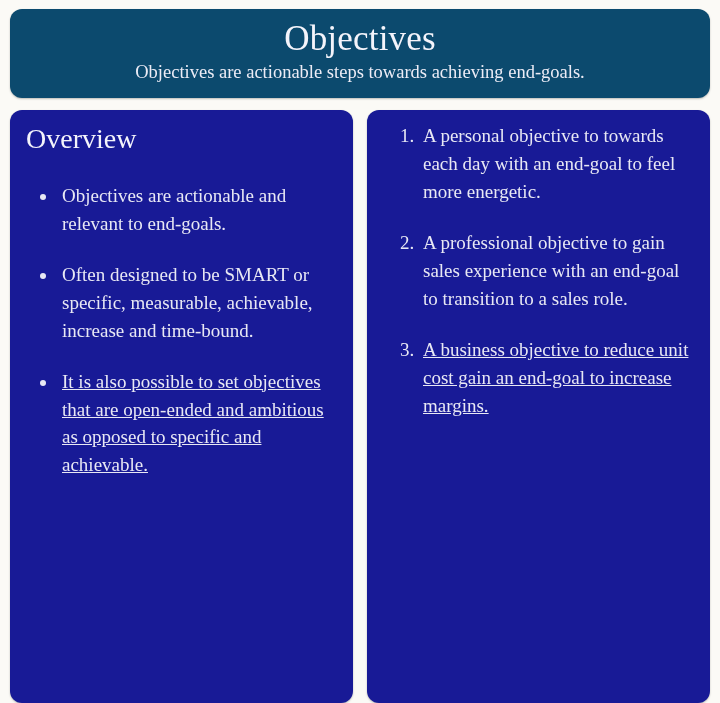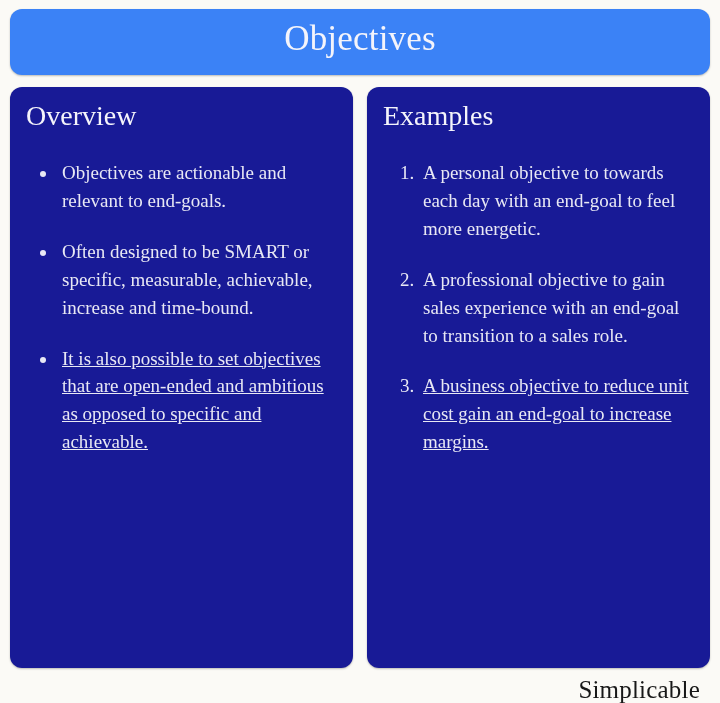--- a/index.html
+++ b/index.html
@@ -16,21 +16,21 @@
   .infographic {
     position: relative;
     width: 720px;
     height: 703px;
     box-sizing: border-box;
     padding: 9px 10px 0 10px;
     display: flex;
     flex-direction: column;
   }
   .header-card {
-    background: #3b82f6;
+    background: #0c4a6e;
     border-radius: 12px;
     padding: 9px 18px 14px 18px;
     text-align: center;
     flex: 0 0 auto;
     box-shadow: 0 1px 2px rgba(0,0,0,0.25);
   }
   .header-title {
     color: #f4f4fb;
     font-size: 35px;
     line-height: 1.18;
@@ -102,41 +102,38 @@
     letter-spacing: 0.2px;
   }
 </style>
 </head>
 <body>
 
 <div class="infographic">
 
   <div class="header-card">
     <h1 class="header-title">Objectives</h1>
+    <p class="header-subtitle">Objectives are actionable steps towards achieving end-goals.</p>
   </div>
 
   <div class="columns">
 
     <div class="panel">
       <h2 class="panel-heading">Overview</h2>
       <ul class="list">
         <li>Objectives are actionable and relevant to end-goals.</li>
         <li>Often designed to be SMART or specific, measurable, achievable, increase and time-bound.</li>
         <li>It is also possible to set objectives that are open-ended and ambitious as opposed to specific and achievable.</li>
       </ul>
     </div>
 
     <div class="panel">
-      <h2 class="panel-heading">Examples</h2>
       <ol class="list">
         <li>A personal objective to towards each day with an end-goal to feel more energetic.</li>
         <li>A professional objective to gain sales experience with an end-goal to transition to a sales role.</li>
         <li>A business objective to reduce unit cost gain an end-goal to increase margins.</li>
       </ol>
     </div>
 
   </div>
 
-  <div class="footer">
-    <span class="brand">Simplicable</span>
-  </div>
 
 </div>
 
 </body></html>

